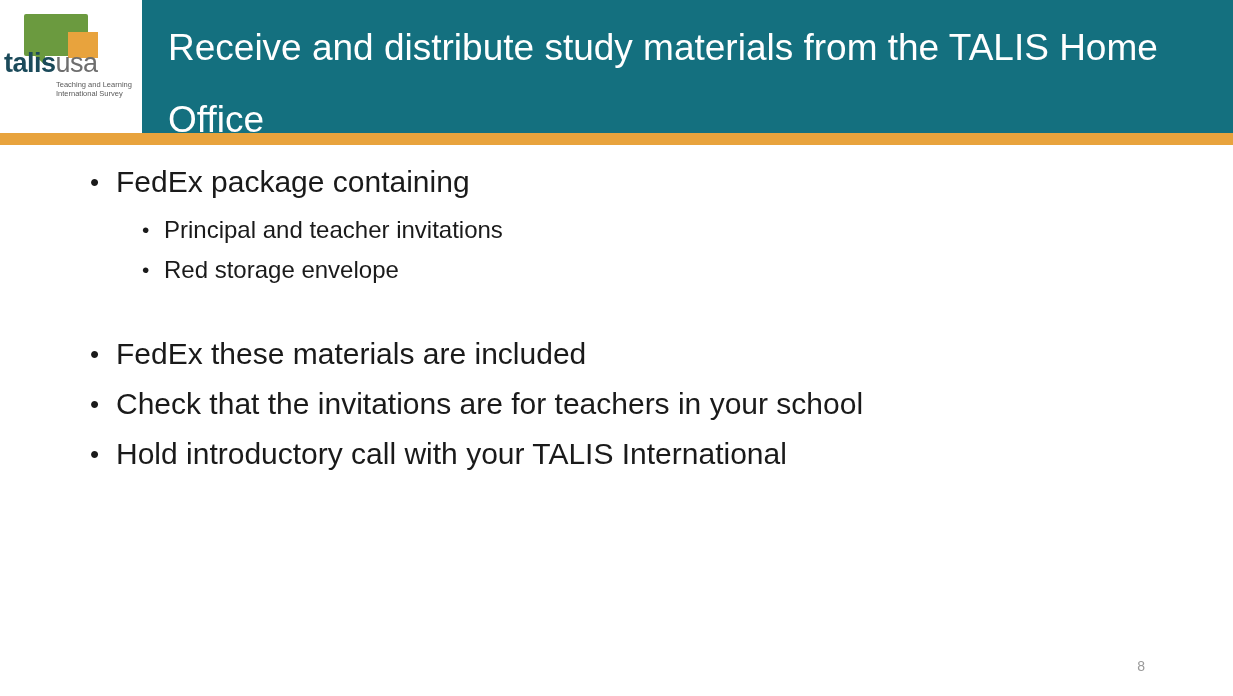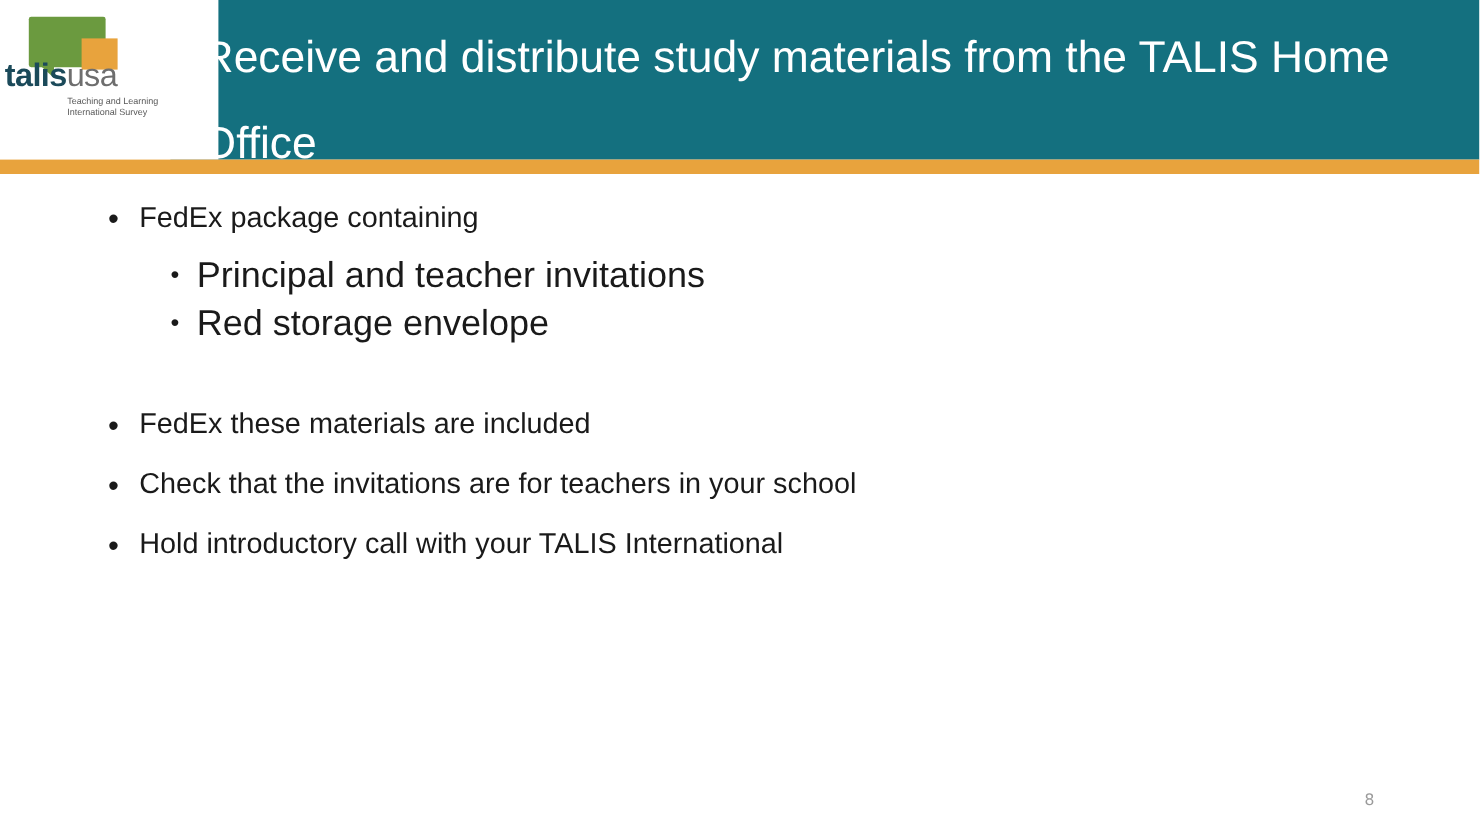--- a/index.html
+++ b/index.html
@@ -34,21 +34,20 @@
     height: 133px;
     background: #14707f;
   }
   .header-logo {
     position: absolute;
     left: 0;
     top: 0;
     width: 142px;
     height: 133px;
     background: #ffffff;
-    padding-left: 40px;
   }
   .logo-art {
     position: absolute;
     left: 12px;
     top: 14px;
     width: 118px;
     height: 52px;
   }
   .logo-green {
     position: absolute;
@@ -126,38 +125,38 @@
     position: absolute;
     left: 0;
     top: 160px;
     width: 1233px;
     height: 500px;
   }
   .bullet-l1 {
     position: relative;
     margin: 0 0 0 88px;
     padding-left: 28px;
-    font-size: 24px;
+    font-size: 30px;
     line-height: 44px;
     color: #1a1a1a;
   }
   .bullet-l1:before {
     content: "\2022";
     position: absolute;
     left: 2px;
     top: 0;
     font-size: 26px;
     line-height: 44px;
     color: #1a1a1a;
   }
   .bullet-l2 {
     position: relative;
     margin: 0 0 0 140px;
     padding-left: 24px;
-    font-size: 30px;
+    font-size: 24px;
     line-height: 40px;
     color: #1a1a1a;
   }
   .bullet-l2:before {
     content: "\2022";
     position: absolute;
     left: 2px;
     top: 0;
     font-size: 21px;
     line-height: 40px;

